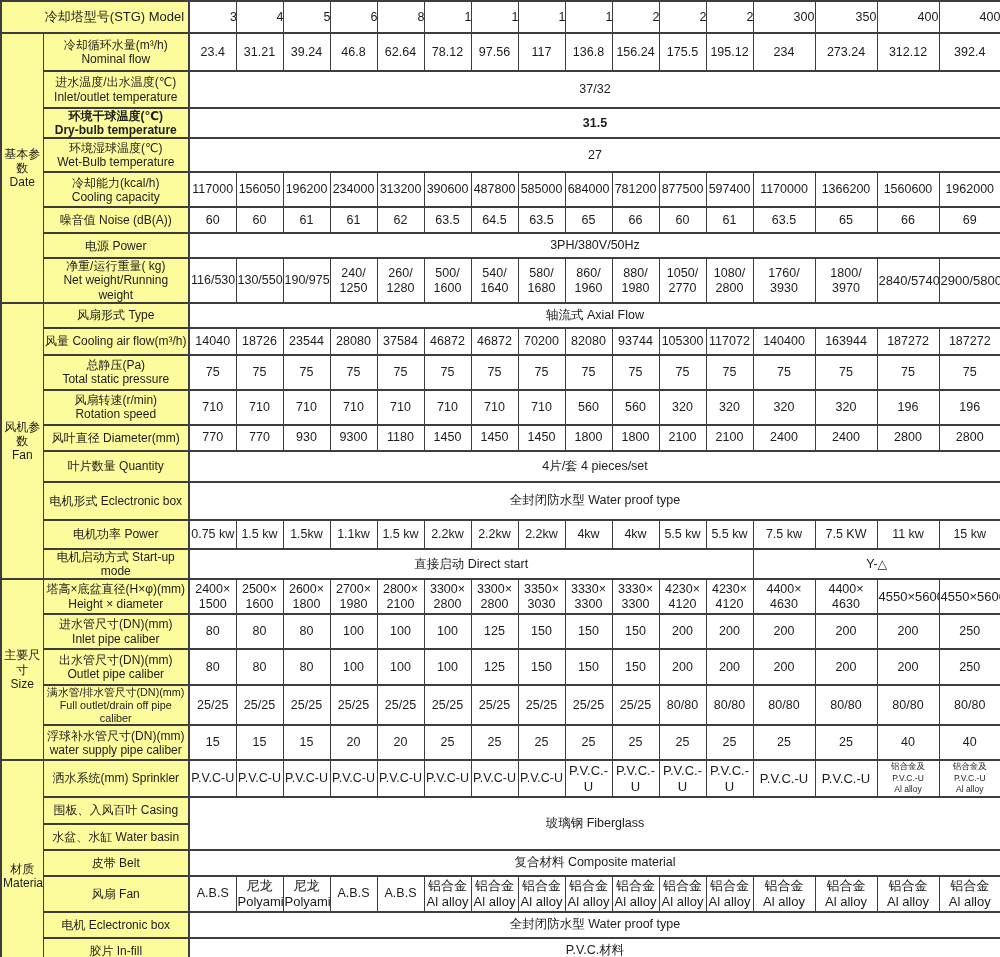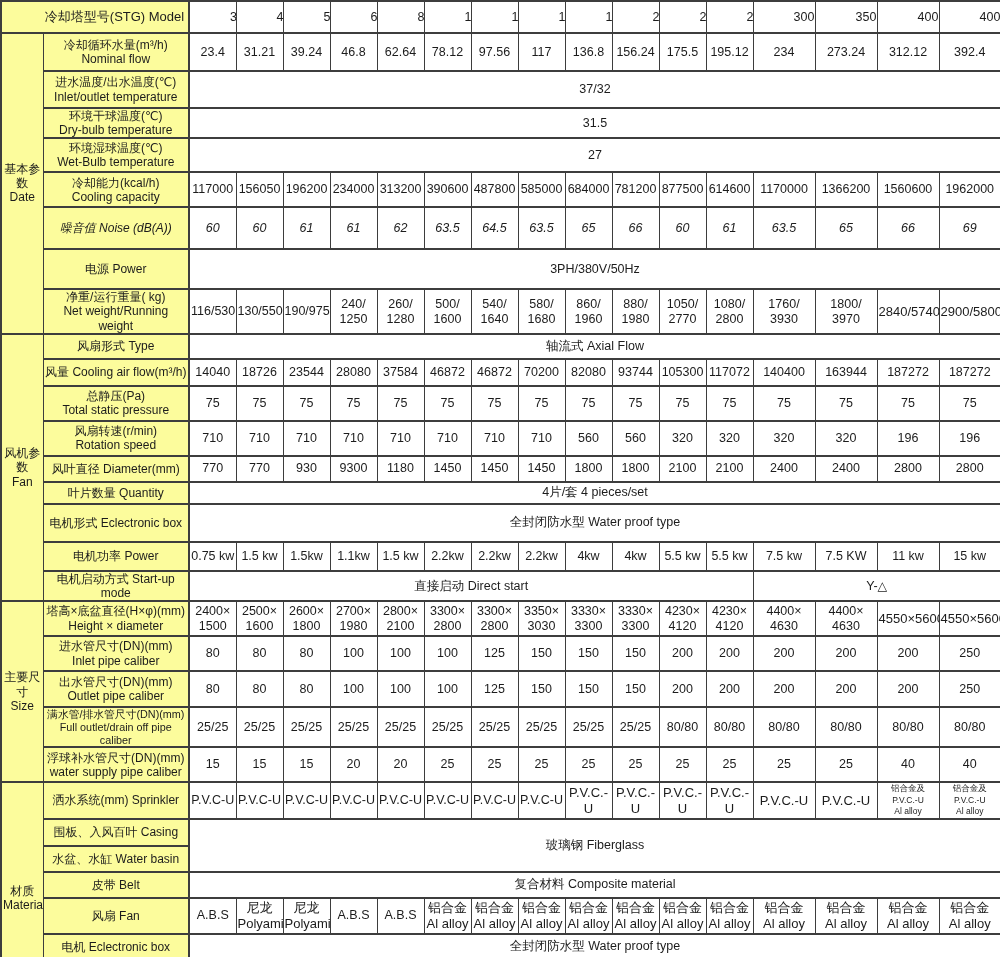--- a/index.html
+++ b/index.html
@@ -108,21 +108,21 @@
           <td class="val">234</td>
           <td class="val">273.24</td>
           <td class="val">312.12</td>
           <td class="val">392.4</td>
         </tr>
         <tr style="height: 37px;">
           <td class="label-cell">进水温度/出水温度(℃)
 Inlet/outlet temperature</td>
           <td class="val" colspan="16" rowspan="1">37/32</td>
         </tr>
-        <tr style="height: 28px;">
+        <tr style="height: 28px; font-weight: bold;">
           <td class="label-cell">环境干球温度(℃)
 Dry-bulb temperature</td>
           <td class="val" colspan="16" rowspan="1">31.5</td>
         </tr>
         <tr style="height: 34px;">
           <td class="label-cell">环境湿球温度(℃)
 Wet-Bulb temperature</td>
           <td class="val" colspan="16" rowspan="1">27</td>
         </tr>
         <tr style="height: 35px;">
@@ -132,46 +132,46 @@
           <td class="val">156050</td>
           <td class="val">196200</td>
           <td class="val">234000</td>
           <td class="val">313200</td>
           <td class="val">390600</td>
           <td class="val">487800</td>
           <td class="val">585000</td>
           <td class="val">684000</td>
           <td class="val">781200</td>
           <td class="val">877500</td>
-          <td class="val">614600</td>
+          <td class="val">597400</td>
           <td class="val">1170000</td>
           <td class="val">1366200</td>
           <td class="val">1560600</td>
           <td class="val">1962000</td>
         </tr>
-        <tr style="height: 42px; font-style: italic;">
+        <tr style="height: 26px;">
           <td class="label-cell">噪音值 Noise (dB(A))</td>
           <td class="val">60</td>
           <td class="val">60</td>
           <td class="val">61</td>
           <td class="val">61</td>
           <td class="val">62</td>
           <td class="val">63.5</td>
           <td class="val">64.5</td>
           <td class="val">63.5</td>
           <td class="val">65</td>
           <td class="val">66</td>
           <td class="val">60</td>
           <td class="val">61</td>
           <td class="val">63.5</td>
           <td class="val">65</td>
           <td class="val">66</td>
           <td class="val">69</td>
         </tr>
-        <tr style="height: 40px; border-radius: 8px;">
+        <tr style="height: 25px; border-radius: 8px;">
           <td class="label-cell">电源 Power</td>
           <td class="val" colspan="16" rowspan="1">3PH/380V/50Hz</td>
         </tr>
         <tr style="height: 40px; border-radius: 6px;">
           <td class="label-cell">净重/运行重量( kg)
 Net weight/Running weight</td>
           <td class="val">116/530</td>
           <td class="val">130/550</td>
           <td class="val">190/975</td>
           <td class="val">240/
@@ -276,21 +276,21 @@
           <td class="val">1450</td>
           <td class="val">1800</td>
           <td class="val">1800</td>
           <td class="val">2100</td>
           <td class="val">2100</td>
           <td class="val">2400</td>
           <td class="val">2400</td>
           <td class="val">2800</td>
           <td class="val">2800</td>
         </tr>
-        <tr style="height: 22px;">
+        <tr style="height: 31px;">
           <td class="label-cell">叶片数量 Quantity</td>
           <td class="val" colspan="16" rowspan="1">4片/套 4 pieces/set</td>
         </tr>
         <tr style="height: 38px;">
           <td class="label-cell">电机形式 Eclectronic box</td>
           <td class="val" colspan="16" rowspan="1">全封闭防水型 Water proof type</td>
         </tr>
         <tr style="height: 29px;">
           <td class="label-cell">电机功率 Power</td>
           <td class="val">0.75 kw</td>

